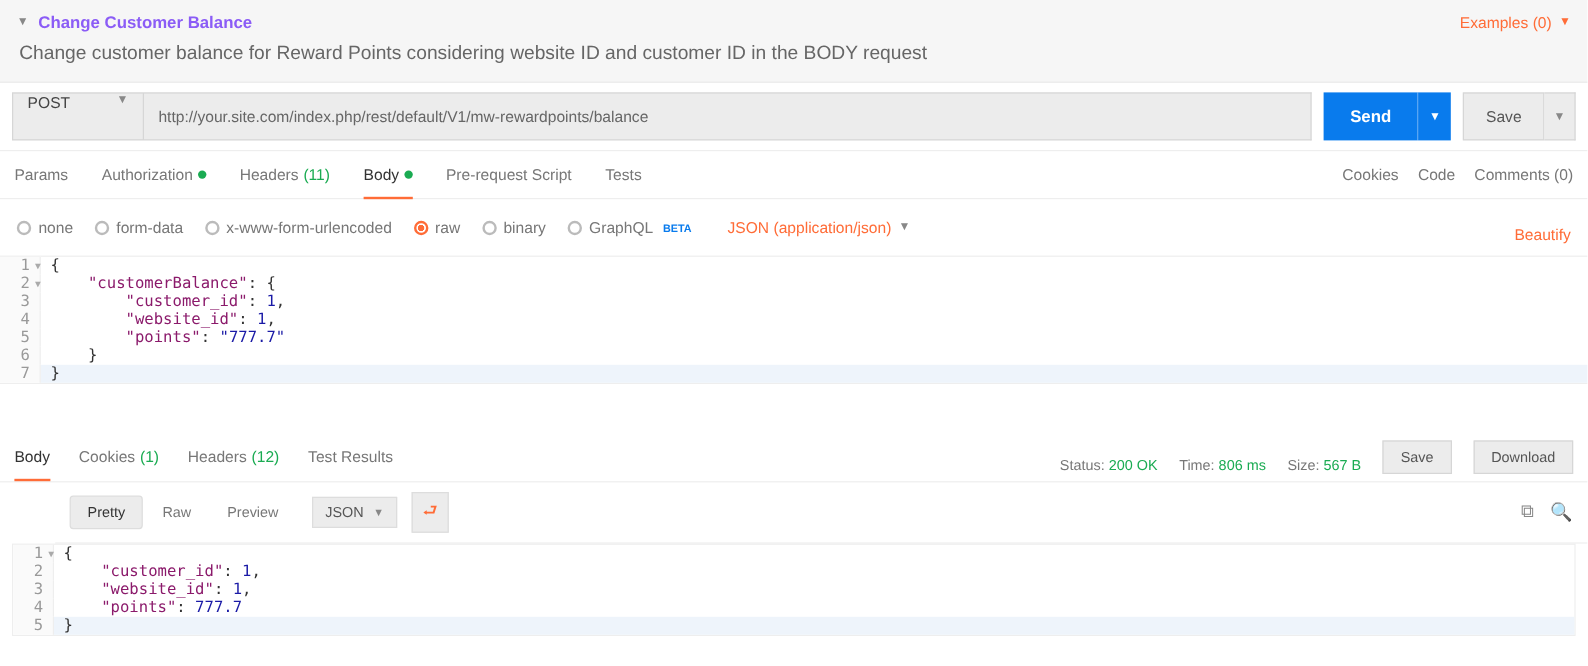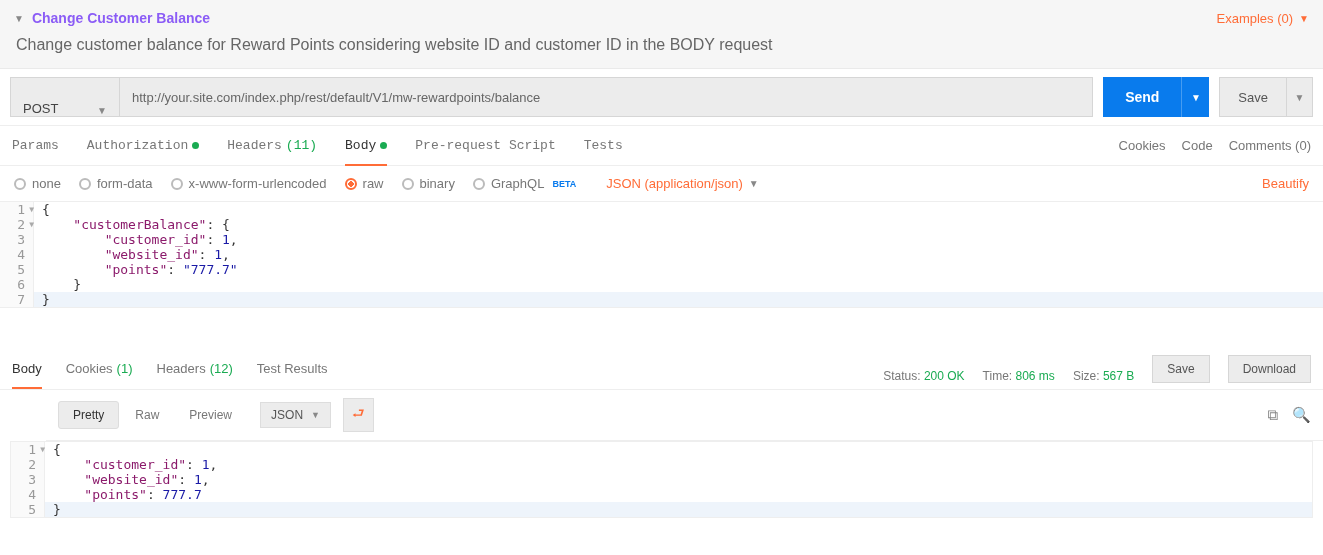--- a/index.html
+++ b/index.html
@@ -4,44 +4,44 @@
 <style>
 * { box-sizing: border-box; margin: 0; padding: 0; }
 body { font-family: -apple-system, BlinkMacSystemFont, "Segoe UI", Helvetica, Arial, sans-serif; font-size: 13px; color: #555; background: #fff; width: 1323px; }
 .header { background: #f6f6f6; border-bottom: 1px solid #eaeaea; padding: 10px 14px 8px; }
 .header-top { display: flex; align-items: center; justify-content: space-between; }
 .title-wrap { display: flex; align-items: center; gap: 8px; }
 .title { font-size: 14px; font-weight: 700; color: #8b5cf6; }
 .examples { color: #ff6c37; font-size: 13px; display: flex; align-items: center; gap: 6px; cursor: pointer; }
 .desc { font-size: 16px; color: #666; padding: 10px 2px 6px; }
 .url-bar { display: flex; align-items: stretch; padding: 8px 10px; gap: 0; border-bottom: 1px solid #eee; }
-.method { width: 110px; background: #ececec; border: 1px solid #d6d6d6; display: flex; align-items: flex-end; justify-content: space-between; padding: 0 12px; color: #444; font-size: 13px; cursor: pointer; }
+.method { width: 110px; background: #ececec; border: 1px solid #d6d6d6; display: flex; align-items: flex-start; justify-content: space-between; padding: 0 12px; color: #444; font-size: 13px; cursor: pointer; }
 .url { flex: 1; background: #ececec; border: 1px solid #d6d6d6; border-left: none; padding: 0 12px; display: flex; align-items: center; color: #666; height: 40px; }
 .btn-group { display: flex; margin-left: 10px; }
 .btn-send { background: #097bed; color: #fff; border: none; padding: 0 22px; font-size: 14px; font-weight: 600; cursor: pointer; height: 40px; }
 .btn-send-dd { background: #097bed; color: #fff; border: none; border-left: 1px solid rgba(255,255,255,0.25); width: 28px; display: flex; align-items: center; justify-content: center; cursor: pointer; }
 .btn-save { background: #ececec; color: #555; border: 1px solid #d6d6d6; padding: 0 18px; font-size: 13px; cursor: pointer; margin-left: 10px; height: 40px; }
 .btn-save-dd { background: #ececec; border: 1px solid #d6d6d6; border-left: none; width: 26px; display: flex; align-items: center; justify-content: center; cursor: pointer; }
 .tabs { display: flex; align-items: center; padding: 0 12px; border-bottom: 1px solid #eee; height: 40px; justify-content: space-between; }
-.tabs-left { display: flex; gap: 28px; align-items: center; font-family: Liberation Mono, monospace; }
+.tabs-left { display: flex; gap: 28px; align-items: center; }
 .tab { font-size: 13px; color: #777; cursor: pointer; padding: 12px 0; position: relative; display: flex; align-items: center; gap: 4px; }
 .tab.active { color: #333; }
 .tab.active::after { content: ""; position: absolute; left: 0; right: 0; bottom: -1px; height: 2px; background: #ff6c37; }
 .dot-green { width: 7px; height: 7px; border-radius: 50%; background: #1aab52; display: inline-block; }
 .count-g { color: #1aab52; }
 .tabs-right { display: flex; gap: 16px; color: #777; font-size: 13px; }
 .tabs-right span { cursor: pointer; }
 .body-sub { display: flex; align-items: center; padding: 10px 14px; gap: 18px; border-bottom: 1px solid #eee; justify-content: space-between; text-align: right; }
 .body-sub-left { display: flex; align-items: center; gap: 18px; }
 .radio { display: flex; align-items: center; gap: 6px; color: #777; font-size: 13px; cursor: pointer; }
 .radio .c { width: 12px; height: 12px; border-radius: 50%; border: 2px solid #bbb; }
 .radio.active .c { border-color: #ff6c37; background: radial-gradient(circle, #ff6c37 45%, #fff 50%); }
 .beta { color: #097bed; font-size: 9px; font-weight: 700; margin-left: 2px; vertical-align: super; }
 .content-type { color: #ff6c37; font-size: 13px; display: flex; align-items: center; gap: 6px; cursor: pointer; margin-left: 12px; }
-.beautify { color: #ff6c37; font-size: 13px; cursor: pointer; }
+.beautify { color: #ff6c37; font-size: 13px; cursor: pointer; margin-top: 12px; }
 .editor { font-family: Menlo, Monaco, Consolas, monospace; font-size: 13px; border-bottom: 1px solid #eee; }
 .line { display: flex; }
 .gutter { width: 34px; text-align: right; color: #999; padding-right: 8px; background: #fafafa; border-right: 1px solid #eee; position: relative; user-select: none; }
 .fold { position: absolute; right: -1px; top: 3px; font-size: 8px; color: #aaa; }
 .code { padding-left: 8px; white-space: pre; }
 .code.hl { background: #eef4fb; flex: 1; }
 .k { color: #8b1a6b; }
 .n { color: #1a1aa6; }
 .s { color: #1a1aa6; }
 .p { color: #333; }

